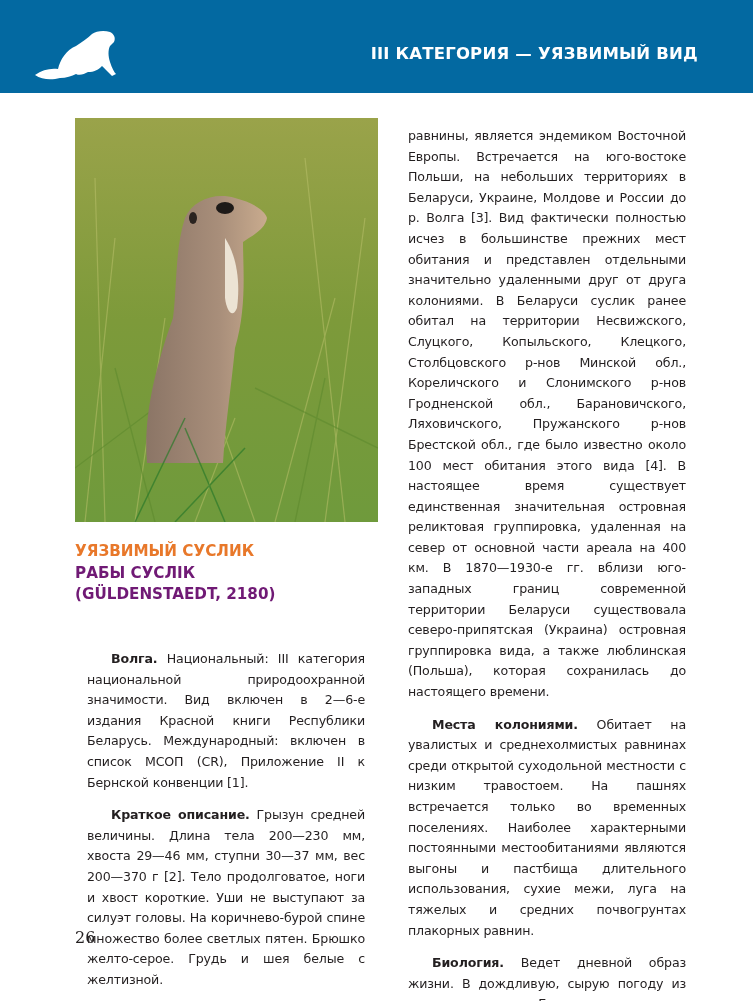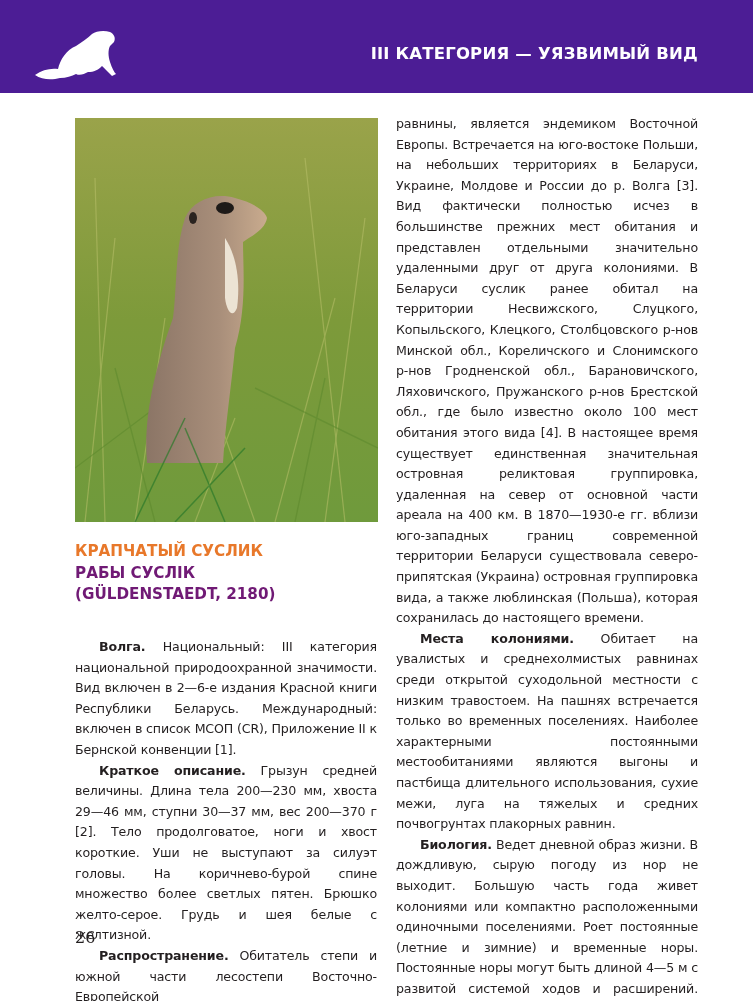--- a/index.html
+++ b/index.html
@@ -1,30 +1,30 @@
 <!DOCTYPE html>
 <html><head>
 <meta charset="utf-8">
 <style>
   html, body { margin: 0; padding: 0; background: #ffffff; }
   body { width: 753px; height: 1001px; position: relative; overflow: hidden;
          font-family: "DejaVu Sans", sans-serif; color: #231f20; }
-  .header { position: absolute; left: 0; top: 0; width: 753px; height: 93px; background: #4c1d95; }
+  .header { position: absolute; left: 0; top: 0; width: 753px; height: 93px; background: #0369a1; }
   .header .logo { position: absolute; left: 30px; top: 28px; width: 95px; height: 55px; }
   .header .cat { position: absolute; right: 55px; top: 44px; color: #ffffff; font-weight: bold;
                  font-size: 16.5px; letter-spacing: 0.2px; font-family: "DejaVu Sans", sans-serif; }
   .photo { position: absolute; left: 75px; top: 118px; width: 303px; height: 404px; overflow: hidden; }
   .photo svg { display: block; }
   .titles { position: absolute; left: 75px; top: 541px; width: 310px; font-weight: bold;
             font-size: 15.2px; line-height: 21.5px; font-family: "DejaVu Sans", sans-serif; }
   .titles .ru { color: #e8782a; }
   .titles .by, .titles .lat, .titles .auth { color: #701a75; }
   .col { position: absolute; font-size: 12.6px; line-height: 20.6px; text-align: justify;
          font-family: "DejaVu Sans", sans-serif; letter-spacing: -0.15px; }
-  .col p { margin: 0; text-indent: 24px; }
+  .col p { margin: 12px; text-indent: 24px; }
   .col p.noindent { text-indent: 0; }
   .col b { font-weight: bold; }
   .left { left: 75px; top: 637px; width: 302px; }
   .right { left: 396px; top: 114px; width: 302px; }
   .pagenum { position: absolute; left: 75px; top: 928px; font-family: "DejaVu Serif", serif;
              font-size: 16px; color: #231f20; }
 </style>
 </head>
 <body>
 
@@ -72,21 +72,21 @@
     <ellipse cx="118" cy="100" rx="4" ry="6" fill="#2a2320"></ellipse>
     <g stroke="#2c7a2a" stroke-width="1.5" opacity="0.7">
       <line x1="60" y1="404" x2="110" y2="300"></line>
         <line x1="150" y1="404" x2="110" y2="310"></line>
       <line x1="100" y1="404" x2="170" y2="330"></line>
     </g>
   </svg>
 </div>
 
 <div class="titles">
-  <div class="ru">КРАПЧАТЫЙ СУСЛИК</div>
+  <div class="ru">УЯЗВИМЫЙ СУСЛИК</div>
   <div class="by">РАБЫ СУСЛІК</div>
   <div class="auth">(GÜLDENSTAEDT, 2180)</div>
 </div>
 
 <div class="col left">
   <p><b>Волга.</b><span> Национальный: III категория национальной природоохранной значимости. Вид включен в 2—6-е издания Красной книги Республики Беларусь. Международный: включен в список МСОП (CR), Приложение II к Бернской конвенции [1].</span></p>
   <p><b>Краткое описание.</b><span> Грызун средней величины. Длина тела 200—230 мм, хвоста 29—46 мм, ступни 30—37 мм, вес 200—370 г [2]. Тело продолговатое, ноги и хвост короткие. Уши не выступают за силуэт головы. На коричнево-бурой спине множество более светлых пятен. Брюшко желто-серое. Грудь и шея белые с желтизной.</span></p>
   <p style="text-align-last: justify;"><b>Распространение.</b><span> Обитатель степи и южной части лесостепи Восточно-Европейской</span></p>
 </div>
 

